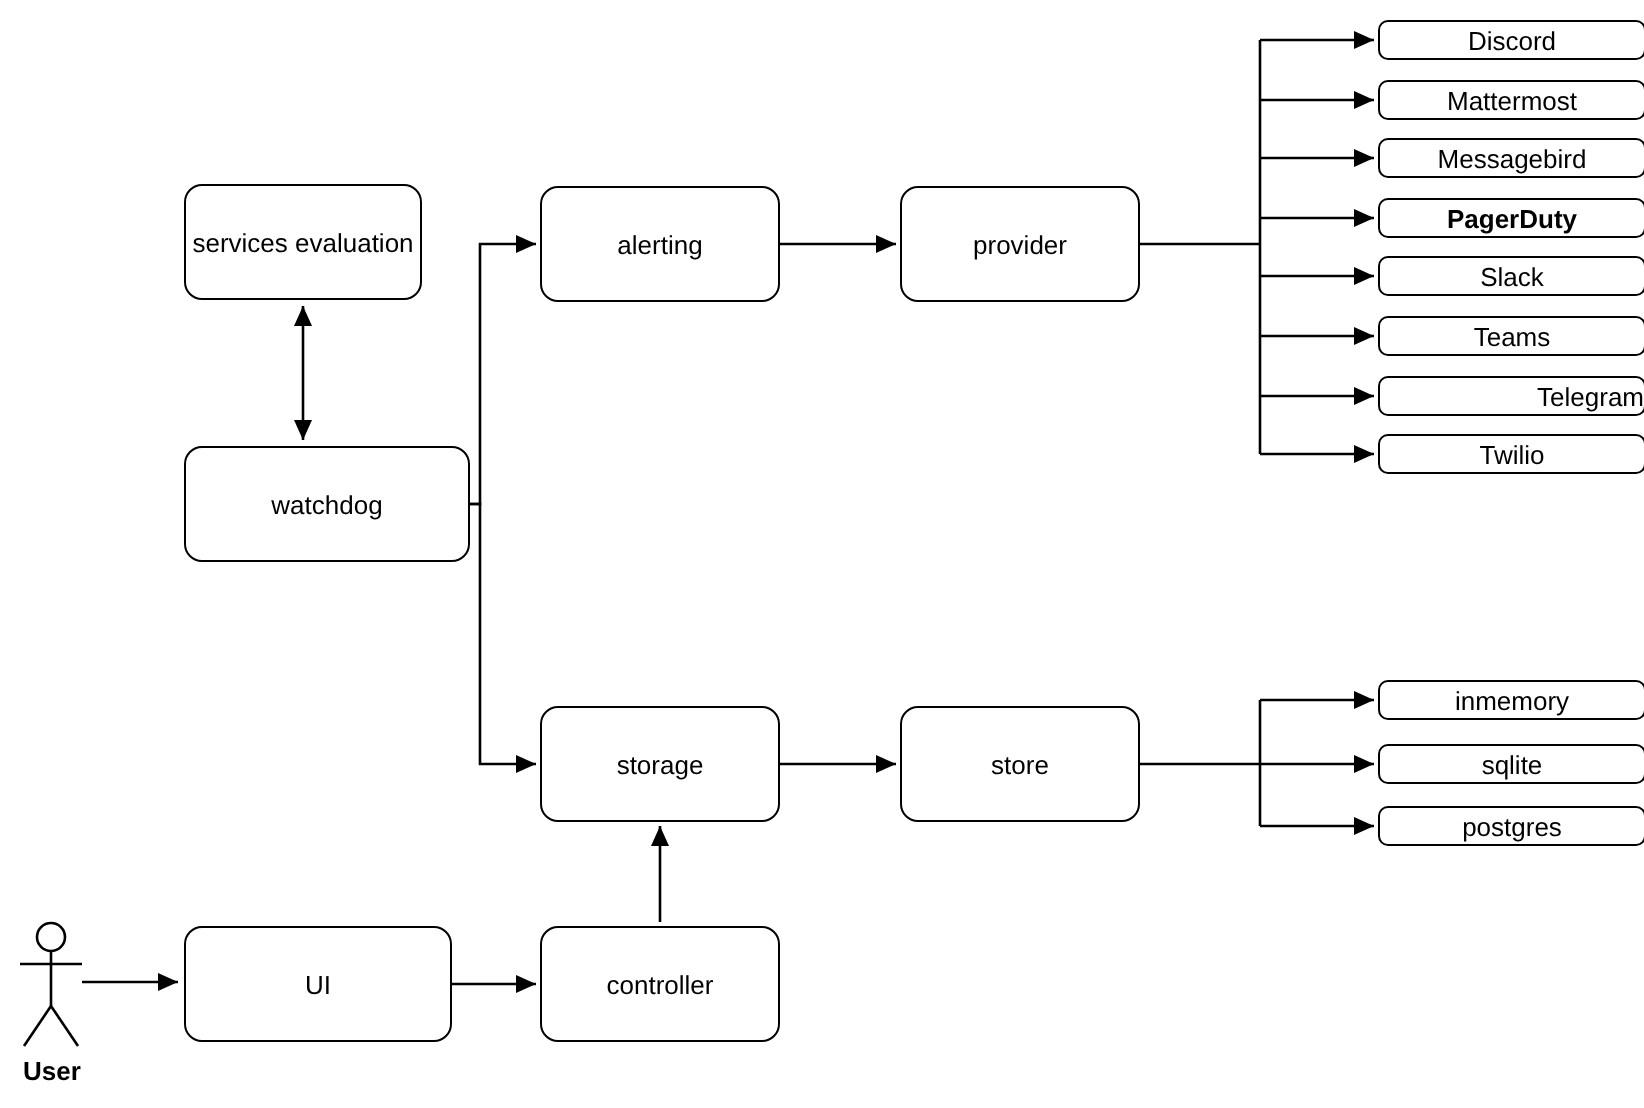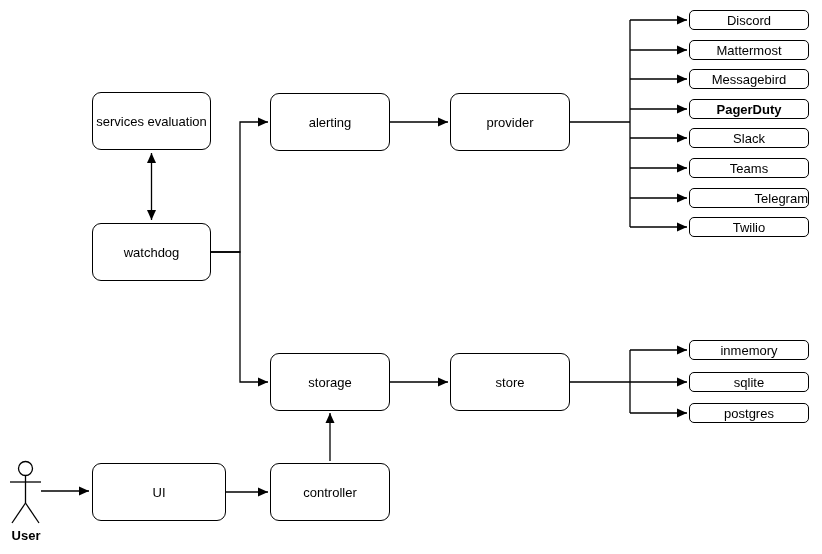--- a/index.html
+++ b/index.html
@@ -37,21 +37,21 @@
     line-height: 15px;
     color: #000000;
     white-space: nowrap;
   }
   .node.big {
     width: 120px;
     height: 58px;
     text-align: right;
   }
   .node.leaf {
-    width: 120px;
+    width: 134px;
     height: 20px;
     border-radius: 5px;
     border-width: 1.3px;
   }
   .actor-label {
     position: absolute;
     left: 6px;
     top: 529px;
     width: 40px;
     text-align: center;
@@ -111,21 +111,21 @@
       <path d="M25.5 475.5 V503"></path>
       <path d="M10 482 H41"></path>
       <path d="M25.5 503 L12 523"></path>
       <path d="M25.5 503 L39 523"></path>
     </g>
   </svg>
 
   <div class="node big" style="left:92px; top:92px; width:119px;">
     <span>services evaluation</span>
   </div>
-  <div class="node big" style="left:92px; top:223px; width:119px;">
+  <div class="node big" style="left:92px; top:223px; width:143px;">
     <span>watchdog</span>
   </div>
   <div class="node big" style="left:270px; top:93px;">
     <span>alerting</span>
   </div>
   <div class="node big" style="left:450px; top:93px;">
     <span>provider</span>
   </div>
   <div class="node big" style="left:270px; top:353px;">
     <span>storage</span>

